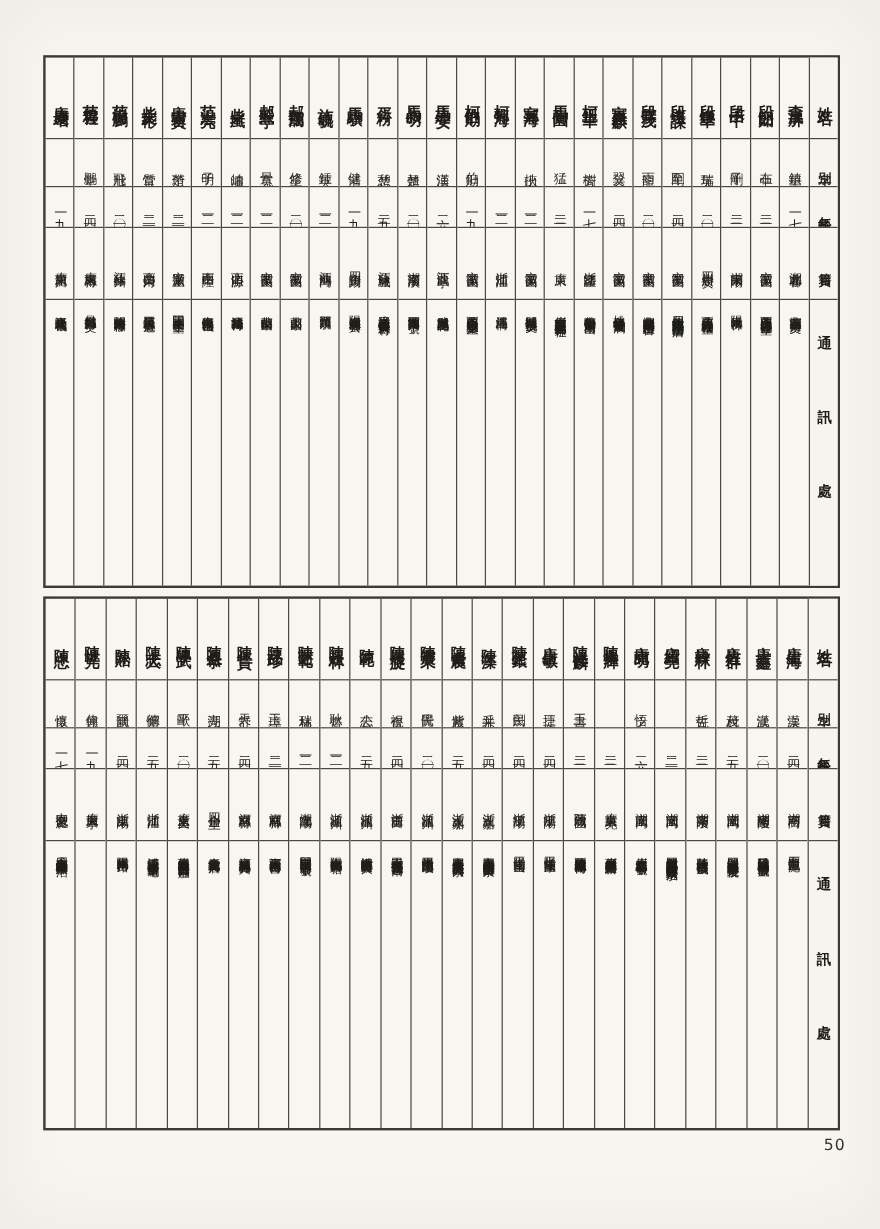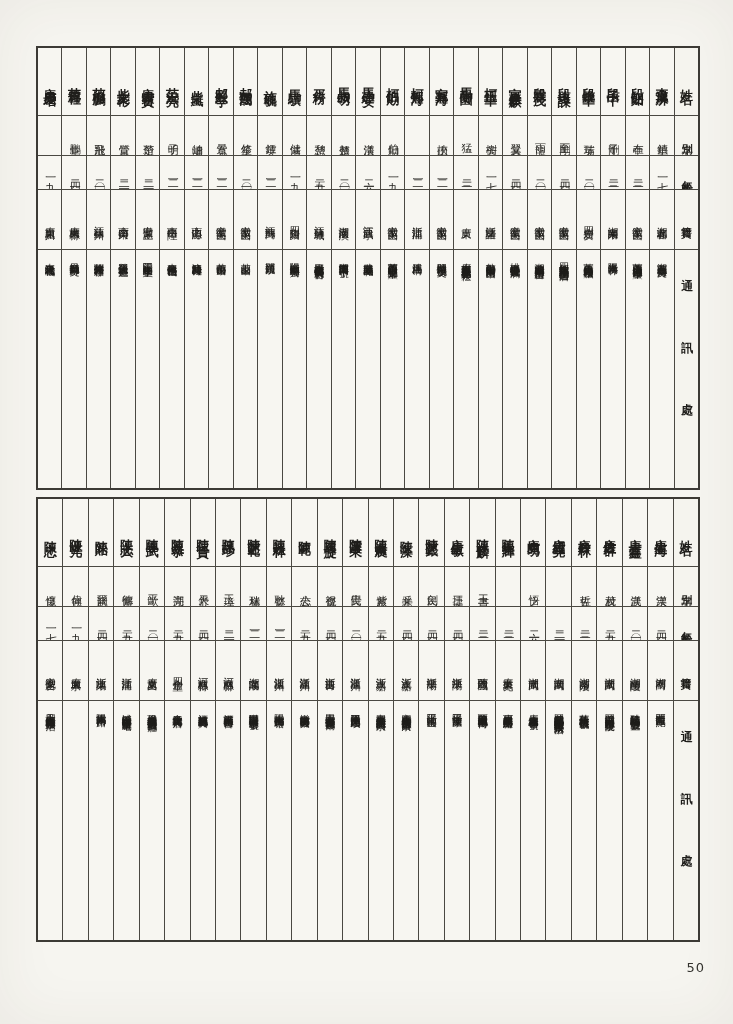--- a/index.html
+++ b/index.html
@@ -65,21 +65,21 @@
   .cell.age .vtext    { font-size:11px; letter-spacing:2px; }
   .cell.native .vtext { font-size:10.5px; line-height:1.1; }
   .cell.addr .vtext   { font-size:10px; line-height:1.15; letter-spacing:0.5px; }
 
   .header-col { background:#f5f4ee; }
   .header-col .cell .vtext { font-weight:bold; }
   .header-col .cell.addr .vtext { font-size:12px; letter-spacing:62px; padding-top:14px; }
 
   .page-number {
     position:absolute;
-    right:28px; bottom:49px;
+    right:28px; bottom:62px;
     font-size:13px;
     color:#33322e;
     letter-spacing:1px;
   }
 </style>
 </head>
 <body>
 
 <div class="paper">
   <div id="table-top" class="table-block">

